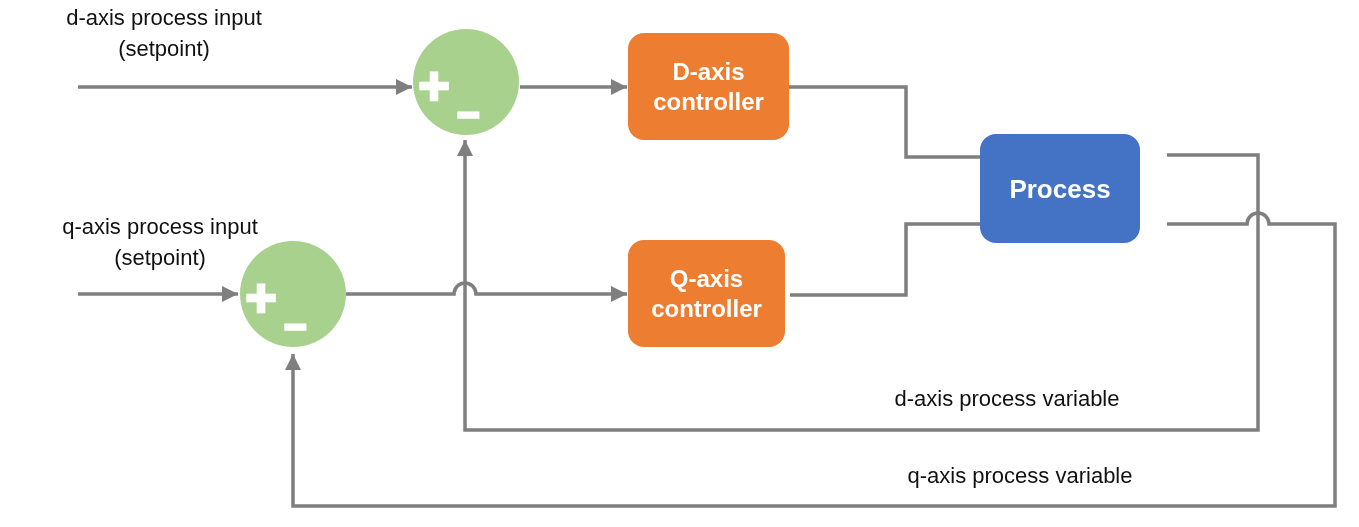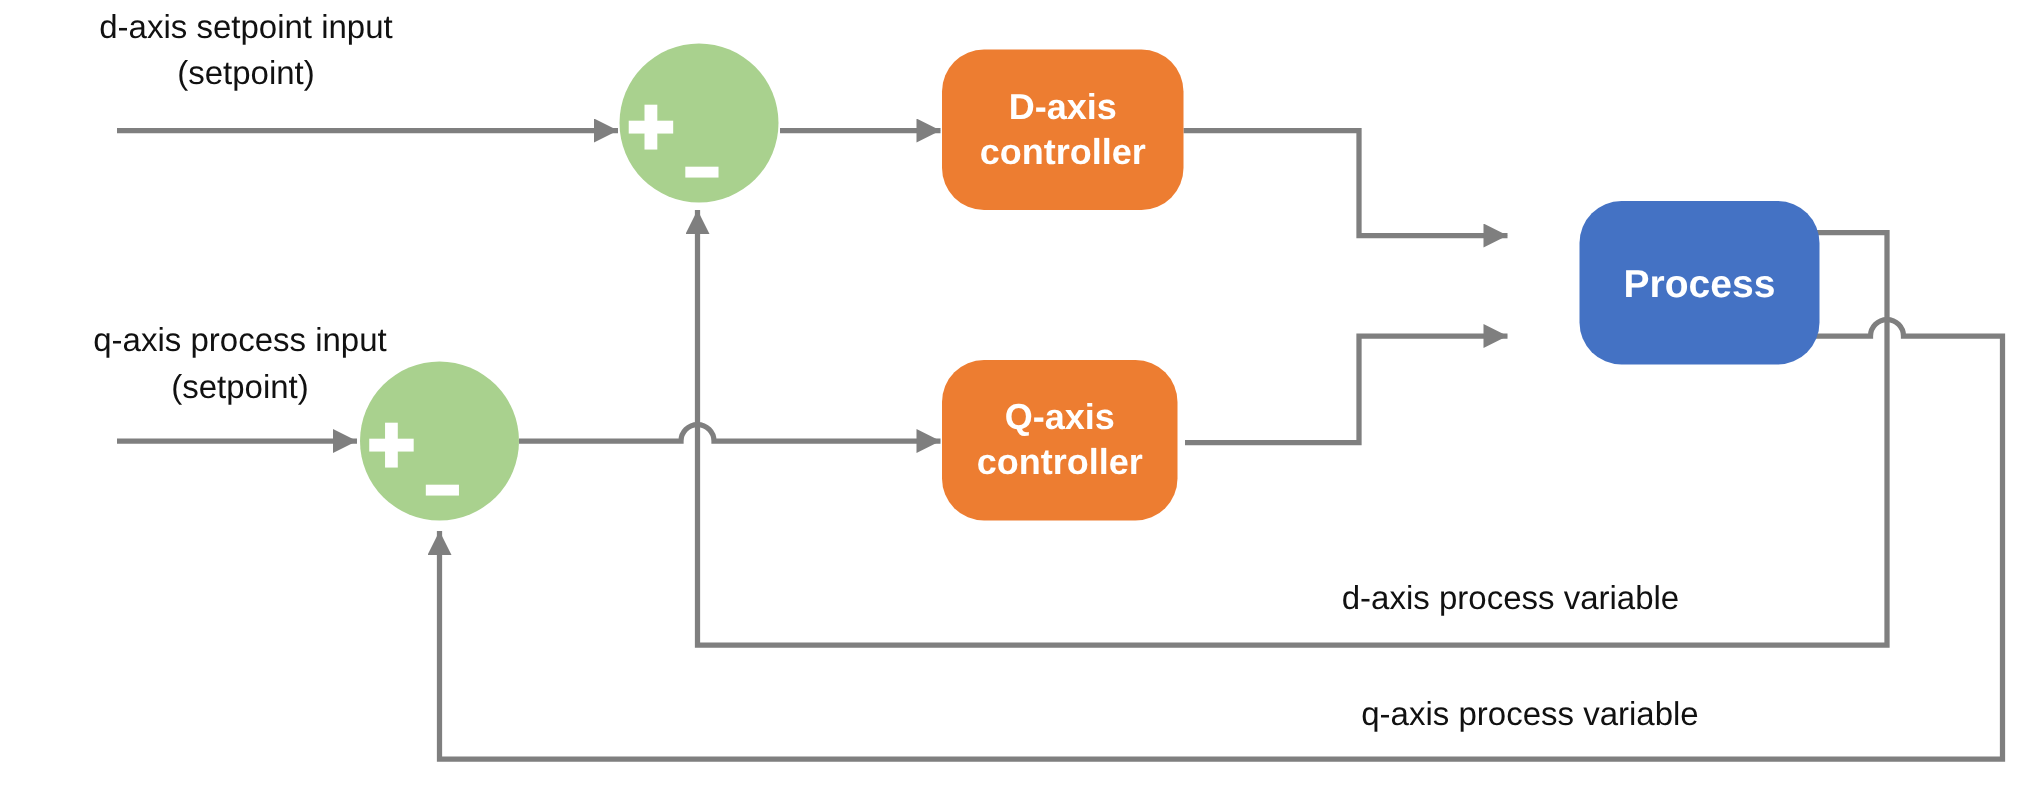--- a/index.html
+++ b/index.html
@@ -35,21 +35,21 @@
   }
   .sum .minus{
     position:absolute;left:55px;top:87px;
     transform:translate(-50%,-52%);
     color:#ffffff;font-size:38px;font-weight:bold;
     -webkit-text-stroke:3px #ffffff;
     line-height:1;
   }
   .block{
     position:absolute;
-    border-radius:28px;
+    border-radius:16px;
     color:#ffffff;
     font-weight:bold;
     font-size:24px;
     line-height:30px;
     display:flex;
     flex-direction:column;
     align-items:center;
     justify-content:center;
     text-align:center;
   }
@@ -79,21 +79,21 @@
     <path class="wire" d="M346 294 L454 294 A11 11 0 0 1 476 294 L627 294" marker-end="url(#ah)"></path>
 
     <path class="wire" d="M790 295 L906 295 L906 224 L1005 224" marker-end="url(#ah)"></path>
 
     <path class="wire" d="M1167 155 L1258 155 L1258 430 L465 430 L465 140" marker-end="url(#ah)"></path>
 
     <path class="wire" d="M1167 224 L1247 224 A11 11 0 0 1 1269 224 L1335 224 L1335 506 L293 506 L293 354" marker-end="url(#ah)"></path>
   </svg>
 
   <div class="lbl" style="left:44px;top:2px;width:240px">
-    <div>d-axis setpoint input</div>
+    <div>d-axis process input</div>
     <div>(setpoint)</div>
   </div>
 
   <div class="lbl" style="left:40px;top:211px;width:240px">
     <div>q-axis process input</div>
     <div>(setpoint)</div>
   </div>
 
   <div class="sum" style="left:413px;top:29px">
     <span class="plus">+</span>
@@ -108,21 +108,21 @@
   <div class="block orange" style="left:628px;top:33px;width:161px;height:107px">
     <div>D-axis</div>
     <div>controller</div>
   </div>
 
   <div class="block orange" style="left:628px;top:240px;width:157px;height:107px">
     <div>Q-axis</div>
     <div>controller</div>
   </div>
 
-  <div class="block blue" style="left:1053px;top:134px;width:160px;height:109px">
+  <div class="block blue" style="left:980px;top:134px;width:160px;height:109px">
     <div>Process</div>
   </div>
 
   <div class="lbl" style="left:877px;top:383px;width:260px">d-axis process variable</div>
 
   <div class="lbl" style="left:882px;top:460px;width:276px">q-axis process variable</div>
 
 </div>
 
 </body></html>

